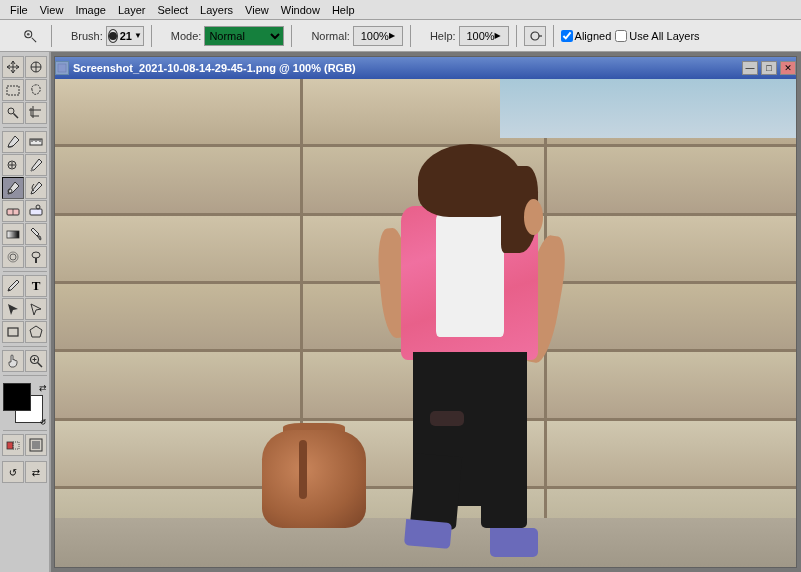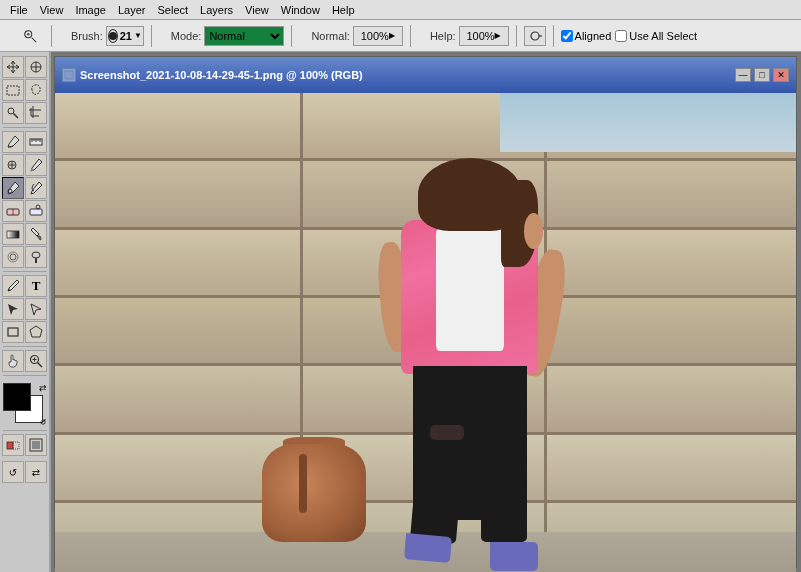--- a/index.html
+++ b/index.html
@@ -179,25 +179,25 @@
       position: absolute;
       top: 4px;
       left: 4px;
       right: 4px;
       bottom: 4px;
       background: #c0c0c0;
       border: 1px solid #606060;
     }
 
     #doc-titlebar {
-      height: 36px;
+      height: 22px;
       background: linear-gradient(to bottom, #6688cc, #3355aa);
       display: flex;
       align-items: center;
-      padding: 0 7px;
+      padding: 0 0;
       justify-content: space-between;
     }
     #doc-title-left {
       display: flex;
       align-items: center;
       gap: 4px;
     }
     .doc-icon {
       width: 14px;
       height: 14px;
@@ -630,21 +630,21 @@
 
   <div class="options-separator"></div>
 
   <div class="cb-wrapper">
     <input type="checkbox" checked="" id="cb-aligned" style="">
     <label for="cb-aligned" style="cursor:pointer;">Aligned</label>
   </div>
 
   <div class="cb-wrapper">
     <input type="checkbox" id="cb-ual" style="">
-    <label for="cb-ual" style="cursor:pointer;">Use All Select</label>
+    <label for="cb-ual" style="cursor:pointer;">Use All Layers</label>
   </div>
 </div>
 
 <div id="main-area">
 
   <div id="toolbox">
 
     <div class="tool-row">
       <div class="tool-btn" title="Move Tool">
         <svg viewBox="0 0 14 14" width="13" height="13">

